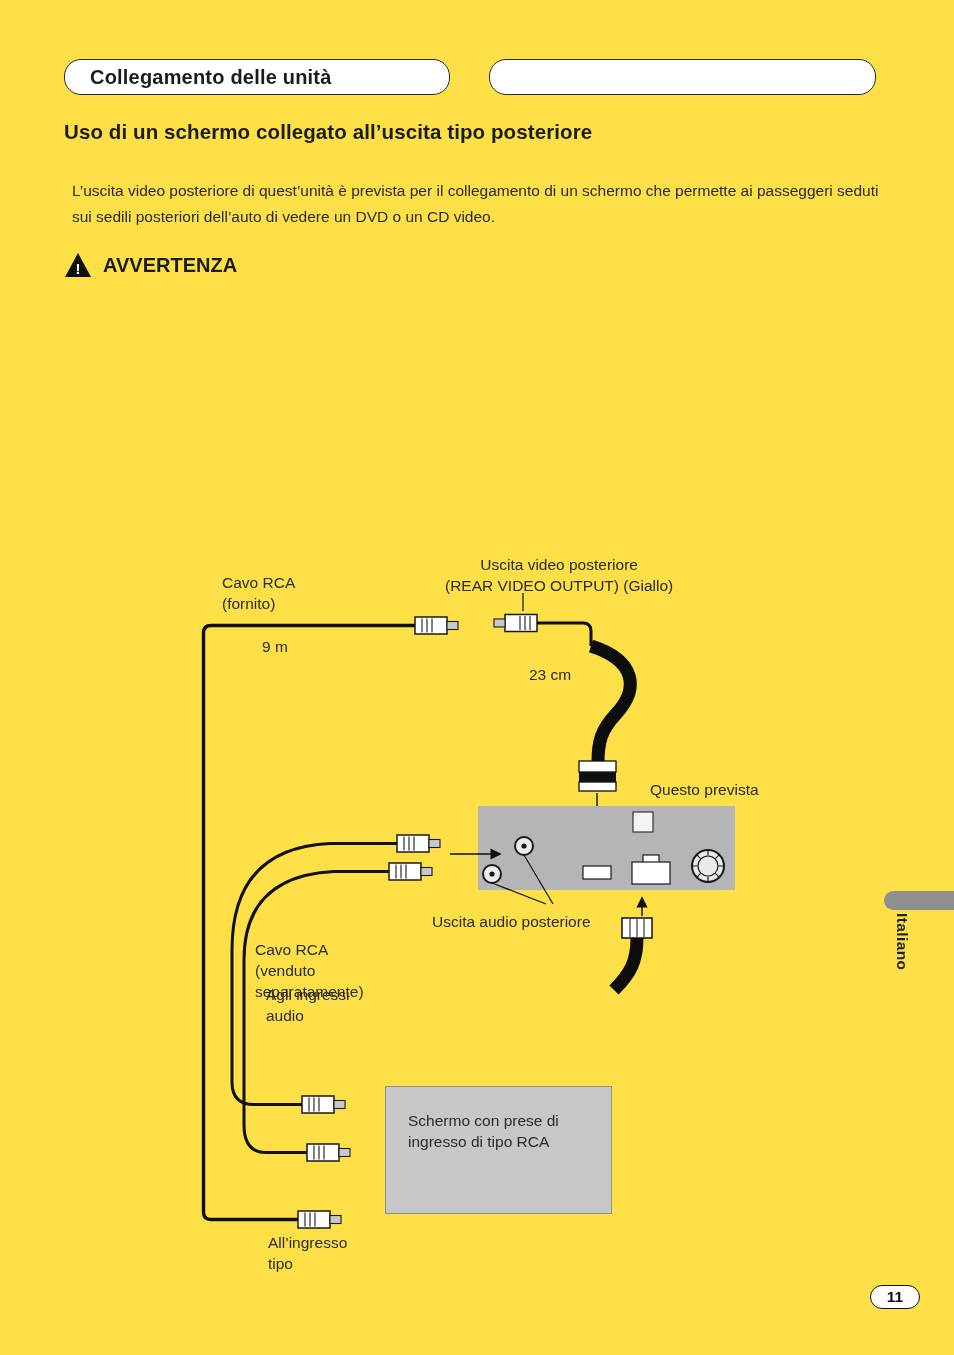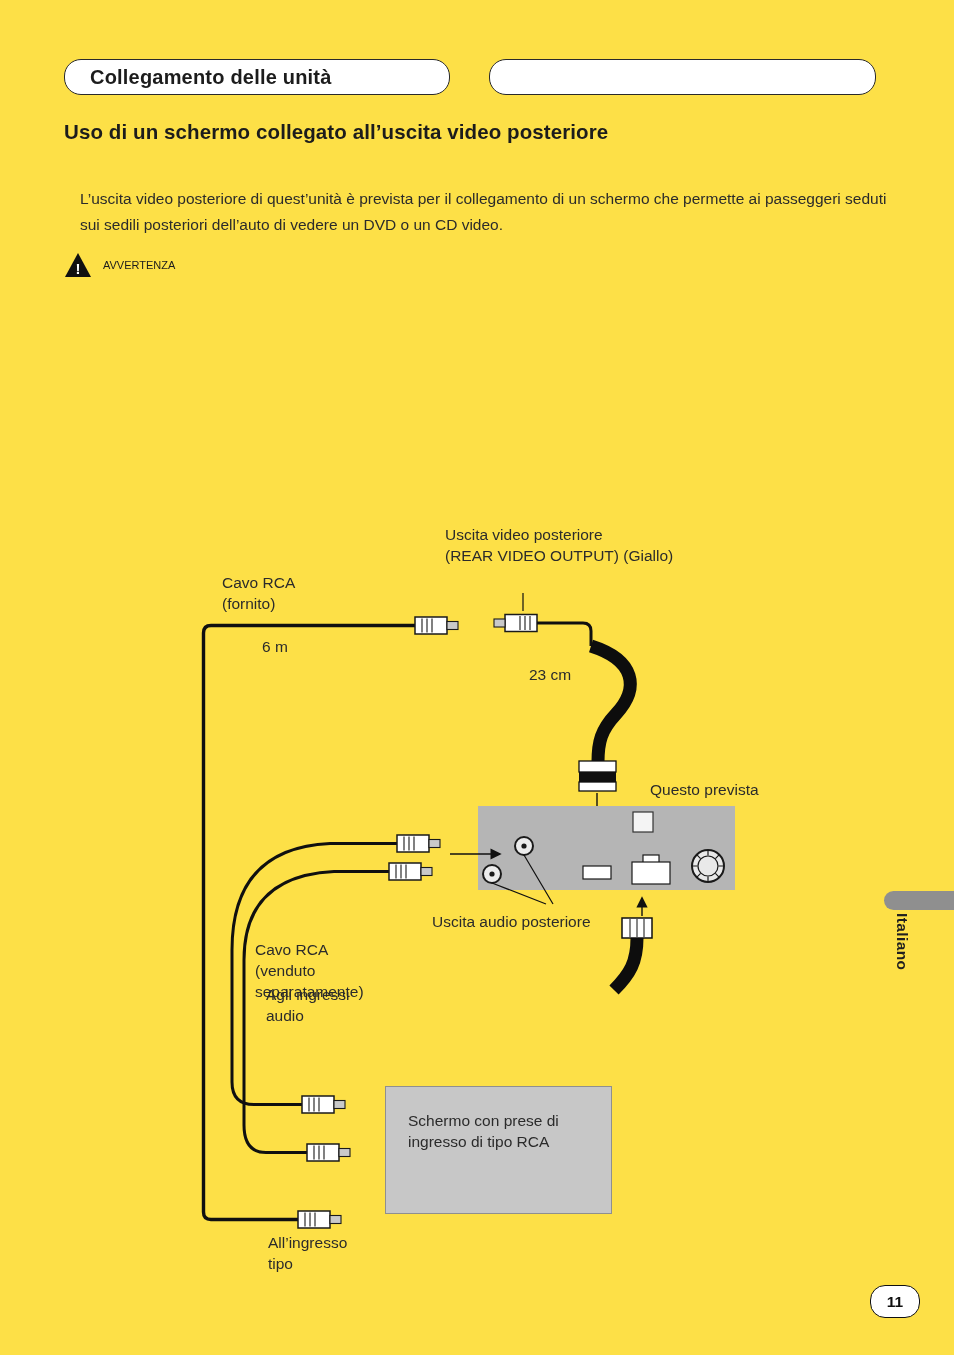--- a/index.html
+++ b/index.html
@@ -23,39 +23,39 @@
   }
   .head-tab-left{left:64px;width:386px;padding-left:25px;}
   .head-tab-right{left:489px;width:387px;}
   .head-tab-text{font-size:20px;font-weight:bold;color:#1c1c1c;letter-spacing:.2px;}
 
   .sec-title{
     position:absolute;left:64px;top:120px;margin:0;
     font-size:20.5px;font-weight:bold;color:#1c1c1c;letter-spacing:.1px;
   }
   .intro{
-    position:absolute;left:64px;top:170px;margin:16px;width:818px;
+    position:absolute;left:64px;top:170px;margin:8px;width:818px;
     font-size:15.5px;line-height:26px;color:#2b2b2b;
   }
 
   .warning{position:absolute;left:64px;top:252px;width:812px;}
   .warn-head{display:flex;align-items:center;gap:11px;}
-  .warn-title{font-size:11px;font-weight:normal;color:#1c1c1c;text-align:right;}
+  .warn-title{font-size:20px;font-weight:bold;color:#1c1c1c;text-align:right;}
   .warn-list{margin:12px 0 0;padding:0;list-style:none;font-size:15.5px;line-height:26px;color:#2b2b2b;width:800px;}
   .warn-list li{position:relative;padding-left:16px;}
   .warn-list li::before{content:"\2022";position:absolute;left:2px;}
 
   .diagram-svg{position:absolute;left:0;top:0;z-index:2;pointer-events:none;}
 
   .dlabel{
     position:absolute;z-index:3;
     font-size:15.5px;line-height:21px;color:#2b2b2b;
     white-space:pre-line;
   }
-  .lbl-rear-video{left:445px;top:524px;}
+  .lbl-rear-video{left:445px;top:554px;text-align:center;}
   .lbl-cavo-fornito{left:222px;top:572px;}
   .lbl-6m{left:262px;top:636px;}
   .lbl-23cm{left:529px;top:664px;}
   .lbl-questo-prodotto{left:650px;top:779px;}
   .lbl-uscita-audio{left:432px;top:911px;text-align:right;}
   .lbl-cavo-separato{left:255px;top:939px;}
   .lbl-agli-ingressi{left:266px;top:984px;}
   .lbl-all-ingresso{left:268px;top:1232px;}
 
   .screen-box{
@@ -72,37 +72,37 @@
     background:#8f8f8f;border-radius:10px 0 0 10px;z-index:1;
   }
   .side-lang{
     position:absolute;left:893px;top:913px;z-index:2;
     writing-mode:vertical-rl;
     font-size:15.5px;font-weight:bold;color:#1f1f1f;letter-spacing:.4px;
   }
 
   .footer-lang{position:absolute;left:844px;top:1359px;font-size:13px;font-weight:bold;color:#1c1c1c;}
   .footer-page{
-    position:absolute;left:870px;top:1285px;width:50px;height:33px;
+    position:absolute;left:870px;top:1285px;width:50px;height:24px;
     border:1.7px solid #101010;border-radius:15px;box-sizing:border-box;
     display:flex;align-items:center;justify-content:center;
     font-size:15.5px;font-weight:bold;color:#101010;background:#fff;
   }
 </style>
 </head>
 <body>
 
 <div class="page">
 
   <div class="head-tab head-tab-left">
     <span class="head-tab-text">Collegamento delle unità</span>
   </div>
   <div class="head-tab head-tab-right"></div>
 
-  <h1 class="sec-title">Uso di un schermo collegato all’uscita video posteriore</h1>
+  <h1 class="sec-title">Uso di un schermo collegato all’uscita tipo posteriore</h1>
   <p class="intro">L’uscita video posteriore di quest’unità è prevista per il collegamento di un schermo che permette ai passeggeri seduti sui sedili posteriori dell’auto di vedere un DVD o un CD video.</p>
 
   <div class="warning">
     <div class="warn-head">
       <svg class="warn-icon" width="28" height="26" viewBox="0 0 28 26">
         <path d="M14 1 L27 25 H1 Z" fill="#101010"></path>
         <text x="14" y="22" text-anchor="middle" font-size="15" font-weight="bold" fill="#ffffff">!</text>
       </svg>
       <span class="warn-title">AVVERTENZA</span>
     </div>
@@ -173,21 +173,21 @@
     <use href="#rca" transform="translate(389 863)"></use>
     <use href="#rca" transform="translate(302 1096)"></use>
     <use href="#rca" transform="translate(307 1144)"></use>
     <use href="#rca" transform="translate(298 1211)"></use>
   </svg>
 
   <div class="dlabel lbl-rear-video">Uscita video posteriore
 (REAR VIDEO OUTPUT) (Giallo)</div>
   <div class="dlabel lbl-cavo-fornito">Cavo RCA
 (fornito)</div>
-  <div class="dlabel lbl-6m">6 m</div>
+  <div class="dlabel lbl-6m">9 m</div>
   <div class="dlabel lbl-23cm">23 cm</div>
   <div class="dlabel lbl-questo-prodotto">Questo prevista</div>
   <div class="dlabel lbl-uscita-audio">Uscita audio posteriore</div>
   <div class="dlabel lbl-cavo-separato">Cavo RCA
 (venduto
 separatamente)</div>
   <div class="dlabel lbl-agli-ingressi">Agli ingressi
 audio</div>
   <div class="dlabel lbl-all-ingresso">All’ingresso
 tipo</div>

